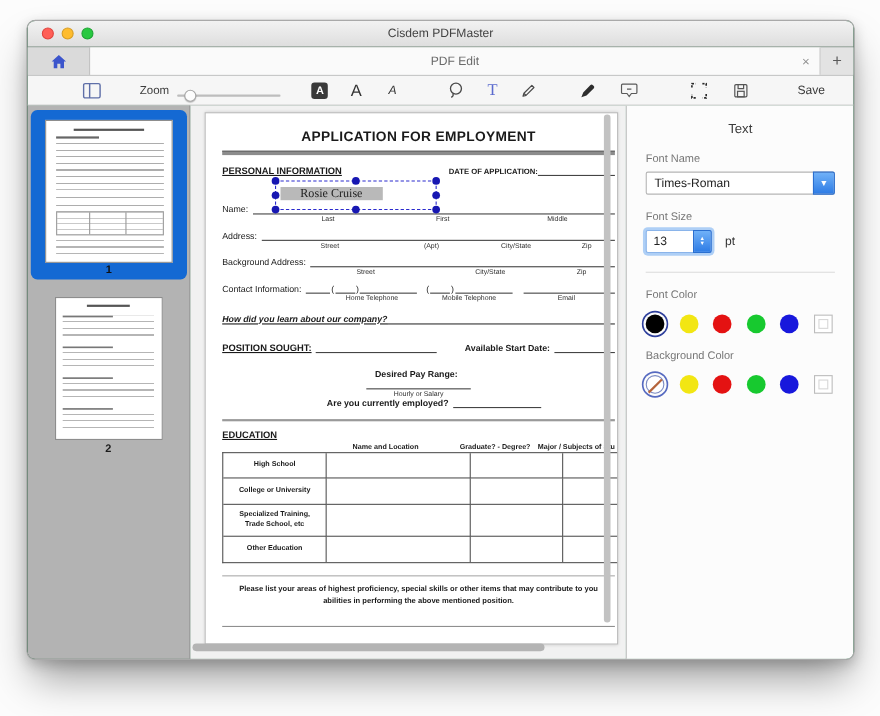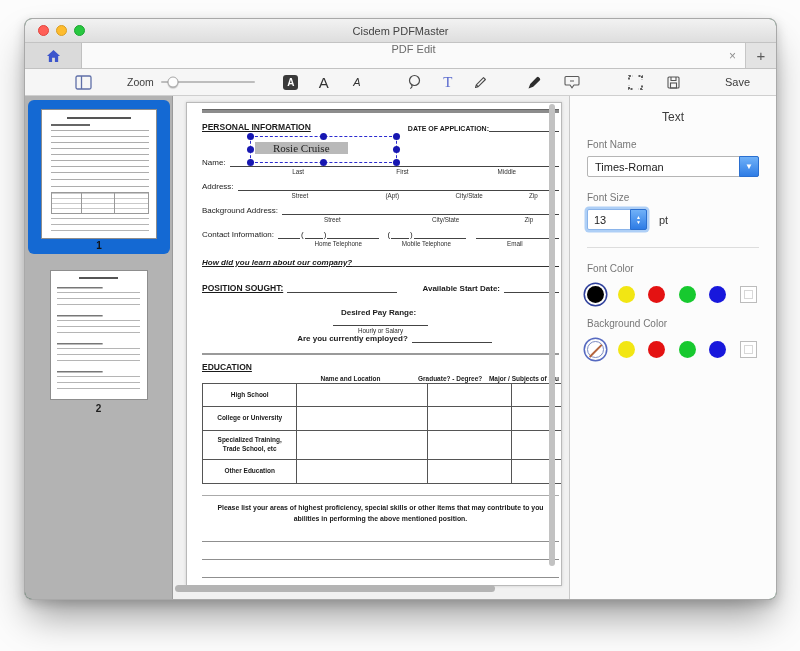--- a/index.html
+++ b/index.html
@@ -20,33 +20,33 @@
   .light.red    { background:#ff5f57; border:1px solid #e0443e; }
   .light.yellow { background:#febc2e; border:1px solid #d89e24; }
   .light.green  { background:#28c840; border:1px solid #1ea433; }
   .win-title { font-size:11px; color:#434343; }
 
   
   .tabbar { height:26px; flex:0 0 26px; background:#d6d6d6; display:flex; border-bottom:1px solid #c2c2c2; }
   .home-btn { width:57px; background:#dadada; border-right:1px solid #c0c0c0;
               display:flex; align-items:center; justify-content:center; cursor:default; }
   .tab { flex:1; background:#fafafa; border-right:1px solid #c6c6c6; position:relative;
-         display:flex; justify-content:center; }
+         display:flex; align-items:center; justify-content:center; }
   .tab-label { font-size:11px; color:#6a6a6a; }
   .tab-close { position:absolute; right:9px; top:50%; transform:translateY(-50%);
                font-size:12px; color:#8f8f8f; line-height:1; }
   .newtab { width:30px; display:flex; align-items:center; justify-content:center;
             font-size:15px; color:#5a5a5a; background:#e3e3e3; }
 
   
   .toolbar { height:27px; flex:0 0 27px; background:#f6f6f6; border-bottom:1px solid #cfcfcf;
              display:flex; align-items:center; padding:0 14px; }
   .tbtn { display:flex; align-items:center; justify-content:center; height:22px; min-width:20px; }
   .tb-gap1 { margin-left:34px; } .tb-gap2 { margin-left:13px; }
-  .zoom-wrap { display:flex; align-items:center; margin-left:34px; }
+  .zoom-wrap { display:flex; align-items:flex-end; margin-left:34px; }
   .zoom-label { font-size:10.5px; color:#3e3e3e; margin-right:7px; }
   .slider-track { position:relative; width:94px; height:2px; background:#bdbdbd; border-radius:1px; }
   .slider-thumb { position:absolute; left:12px; top:50%; transform:translate(-50%,-50%);
                   width:11px; height:11px; border-radius:50%; background:#fdfdfd;
                   border:1px solid #a8a8a8; box-shadow:0 1px 1px rgba(0,0,0,.25); }
   .a-badge { width:15px; height:15px; background:#3a3a3a; border-radius:3px; color:#fff;
              font-size:10px; font-weight:bold; display:flex; align-items:center; justify-content:center; }
   .a-big   { font-size:15px; color:#333; font-weight:400; }
   .a-small { font-size:11px; color:#333; font-style:italic; }
   .t-glyph { font-family:"Liberation Serif", serif; font-size:15px; color:#5b6bce; }
@@ -303,20 +303,21 @@
           <div class="mp2-g g3"></div>
               <div class="mp2-g g4"></div>
         </div>
         <div class="page-num on-gray">2</div>
       </div>
     </div>
 
     <div class="docarea">
       <div class="page">
 
+        <div class="doc-title">APPLICATION FOR EMPLOYMENT</div>
         <div class="rule-thick"></div>
 
         <div class="sec-row">
           <span class="sec-h">PERSONAL INFORMATION</span>
           <span class="date-wrap">
             <span class="date-label">DATE OF APPLICATION:</span>
             <span class="line w70"></span>
           </span>
         </div>
 

